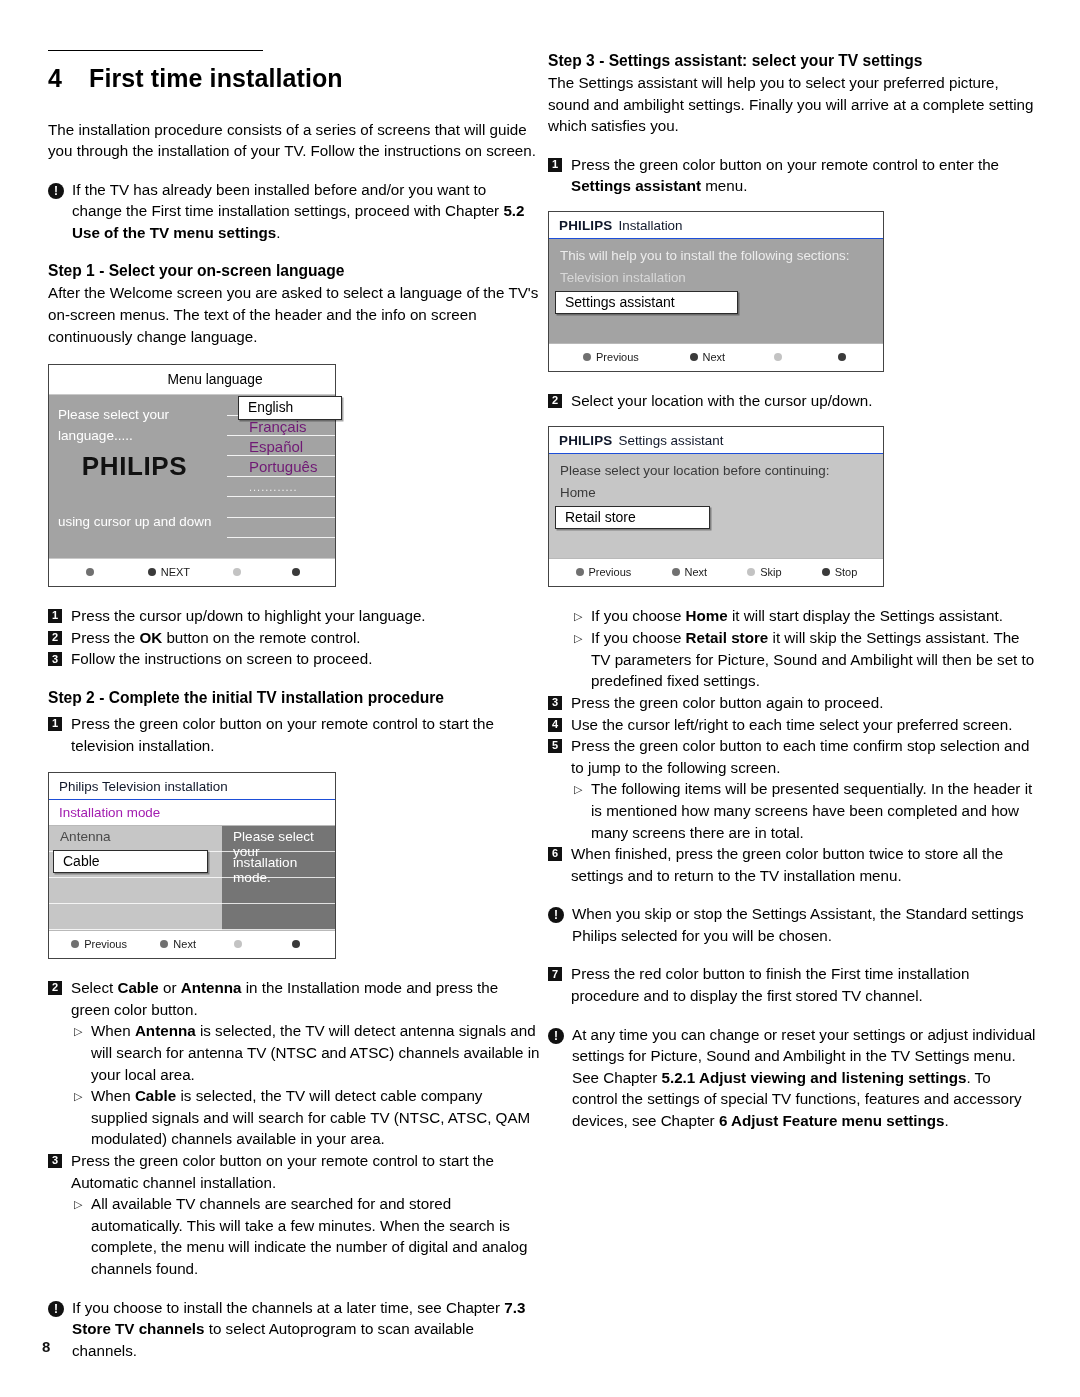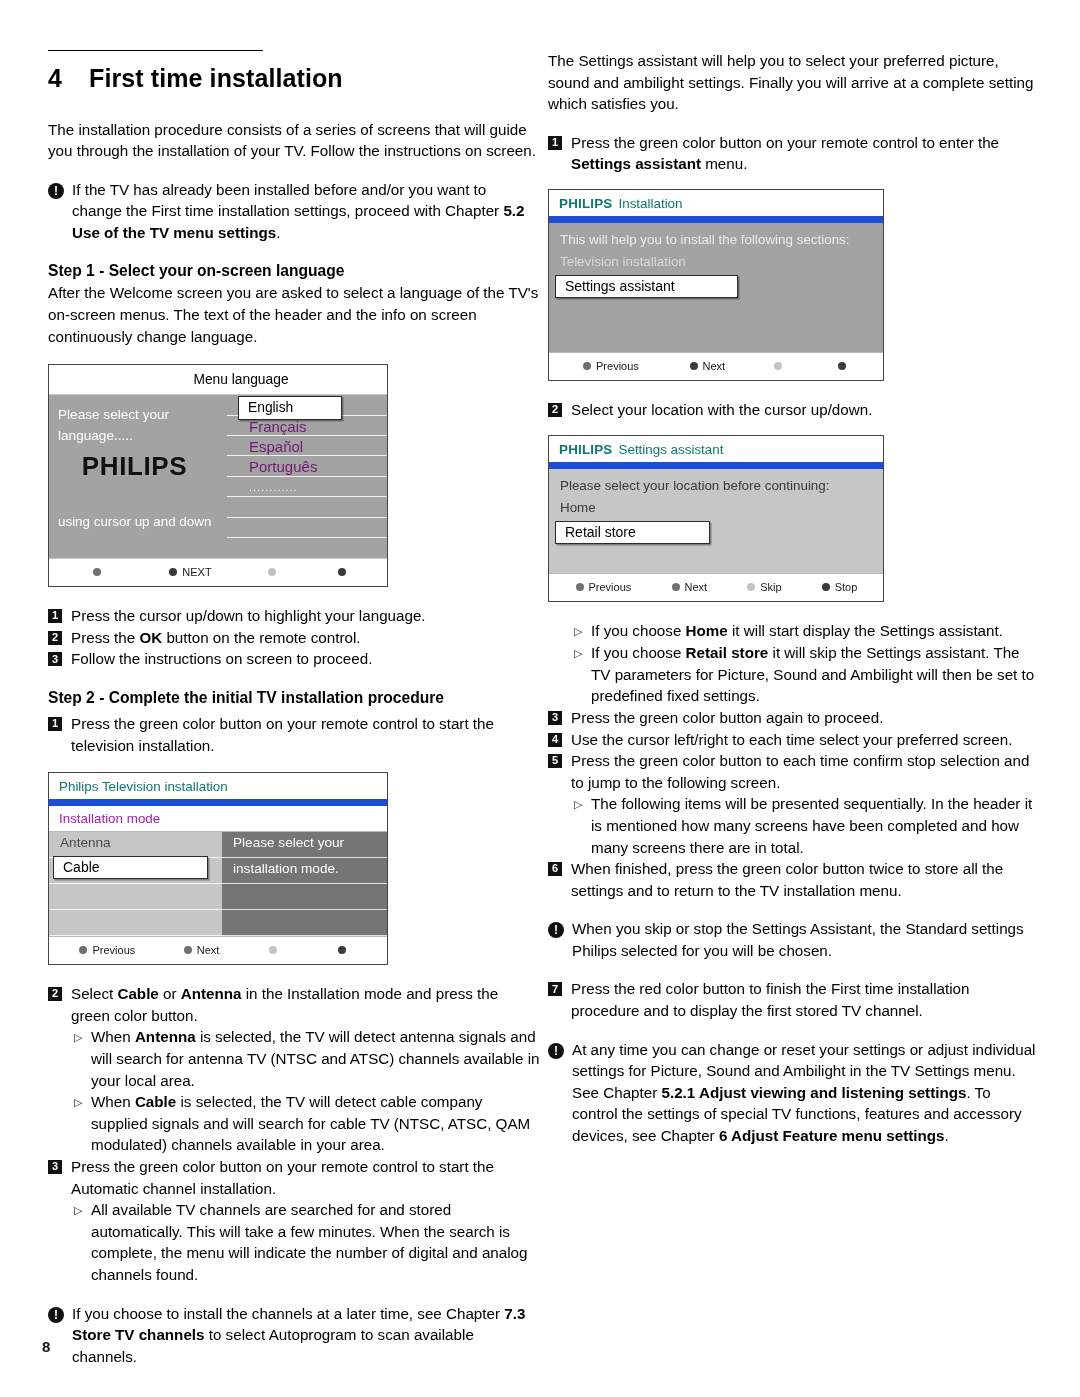--- a/index.html
+++ b/index.html
@@ -69,27 +69,27 @@
   .tri { flex:0 0 auto; width:17px; margin-top:1px; font-size:11px; color:#111; }
   .txt { flex:1 1 auto; }
 
   .blk { margin-bottom:17px; }
 
   
   .tv {
     border:1.4px solid #444;
     background:#fff;
     margin:8px 0 18px 0;
-    width:340px;
+    width:288px;
   }
   .tv-wide { width:336px; }
 
   .tv-title {
     font-size:13.4px; padding:6px 10px 5px 10px;
-    color:#0f766e; border-bottom:7px solid #1d4ed8;
+    color:#0f172a; border-bottom:1px solid #1d4ed8;
   }
   .tv-title .brand { font-weight:bold; letter-spacing:.2px; margin-right:6px; }
   .tv-sub {
     font-size:13.4px; padding:5px 10px 5px 10px;
     color:#a21caf; border-bottom:1px solid #b9b9b9;
   }
 
   .tv-foot {
     display:flex; align-items:center;
     padding:7px 6px 8px 6px;
@@ -141,21 +141,21 @@
   .m2-sel {
     position:absolute; left:4px; top:24px; width:155px;
     background:#fff; color:#000; border:1.4px solid #2b2b2b;
     font-size:14px; padding:2px 0 3px 9px;
     box-shadow:1.5px 1.5px 0 rgba(0,0,0,.35); z-index:3;
   }
   .m2-right { flex:1 1 auto; background:#757575; color:#fff; }
   .m2-right .li { height:26px; border-bottom:1.4px solid #e2e2e2; font-size:13.6px; padding:3px 0 0 11px; }
 
   
-  .m3-body { background:#a3a3a3; padding:9px 0 0 0; height:129px; position:relative; }
+  .m3-body { background:#a3a3a3; padding:9px 0 0 0; height:104px; position:relative; }
   .m3-line { color:#ececec; font-size:13.4px; padding:0 0 7px 11px; }
   .m3-line.dim { color:#d8d8d8; }
   .m3-sel {
     position:absolute; left:6px; top:52px; width:183px;
     background:#fff; color:#000; border:1.4px solid #2b2b2b;
     font-size:14px; padding:2px 0 3px 9px;
     box-shadow:1.5px 1.5px 0 rgba(0,0,0,.35);
   }
   .m4-body { background:#c6c6c6; padding:9px 0 0 0; height:104px; position:relative; }
   .m4-line { color:#3a3a3a; font-size:13.4px; padding:0 0 7px 11px; }
@@ -320,20 +320,21 @@
 
     <div class="row blk">
       <span class="warn">!</span>
       <span class="txt"><span>If you choose to install the channels at a later time, see Chapter </span><b class="b">7.3</b> <b class="b">Store TV channels</b><span> to select Autoprogram to scan available channels.</span></span>
     </div>
 
   </div>
 
   <div class="col col-right">
 
+    <h3 class="step">Step 3 - Settings assistant: select your TV settings</h3>
     <p class="body">The Settings assistant will help you to select your preferred picture, sound and ambilight settings. Finally you will arrive at a complete setting which satisfies you.</p>
 
     <div class="row">
       <span class="num">1</span>
       <span class="txt"><span>Press the green color button on your remote control to enter the </span><b class="b">Settings assistant</b><span> menu.</span></span>
     </div>
 
     <div class="tv tv-wide" style="margin-top:14px">
       <div class="tv-title">
         <span class="brand">PHILIPS</span><span>Installation</span>

